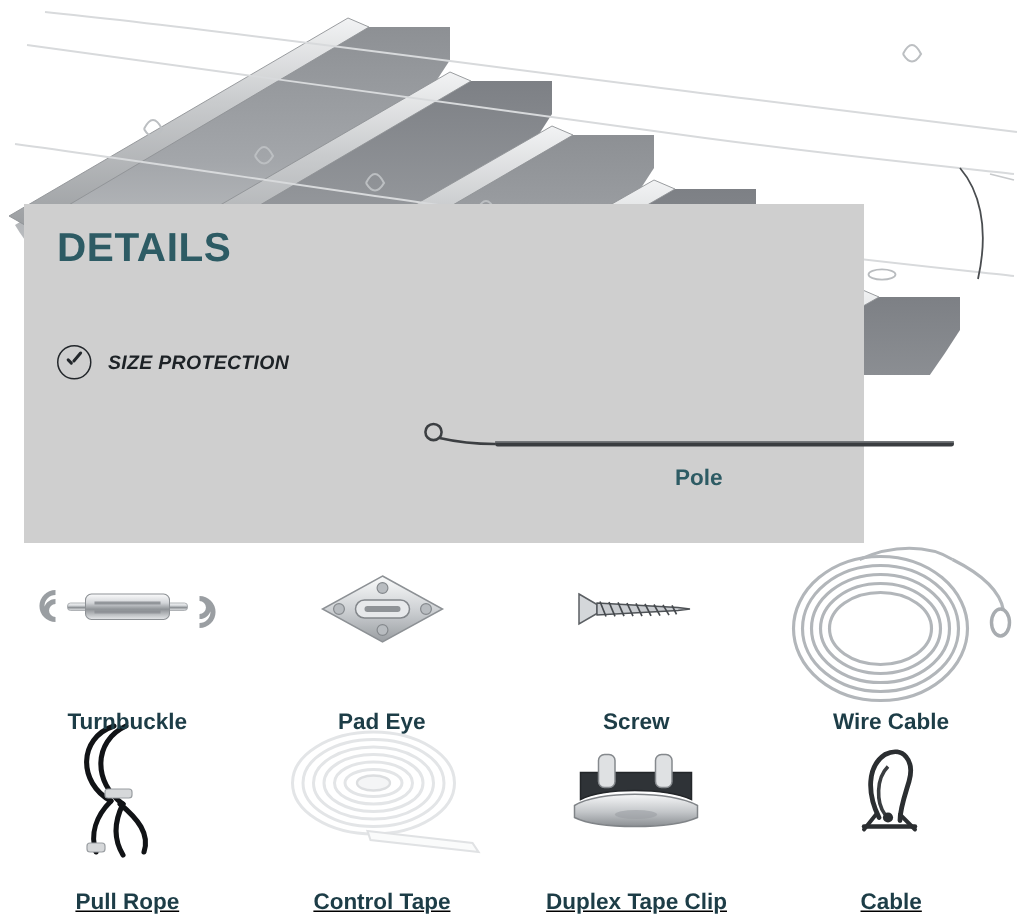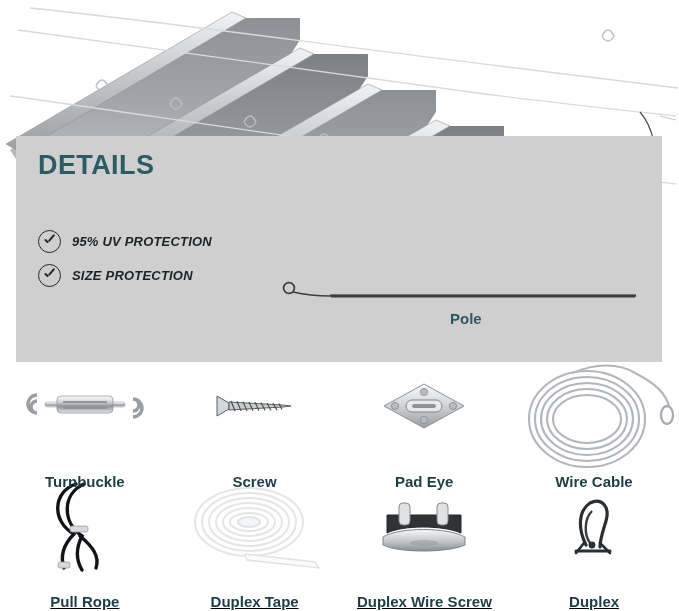--- a/index.html
+++ b/index.html
@@ -6,21 +6,21 @@
   body{width:679px;height:611px;position:relative;overflow:hidden;
        font-family:"Liberation Sans","DejaVu Sans",sans-serif;}
 
   .stage{position:absolute;inset:0;background:#ffffff;}
 
   
   .canopy{position:absolute;left:0;top:0;width:679px;height:250px;overflow:hidden;}
   .canopy svg{display:block;}
 
   
-  .details-panel{position:absolute;left:16px;top:136px;width:646px;height:226px;
+  .details-panel{position:absolute;left:16px;top:136px;width:560px;height:226px;
                  background:#cfcfcf;}
   .details-title{position:absolute;left:22px;top:14px;font-size:27px;font-weight:bold;
                  letter-spacing:.4px;color:#2d5b64;}
   .feature-list{position:absolute;left:22px;top:90px;width:300px;}
   .feature{display:flex;align-items:center;height:30px;margin-bottom:4px;}
   .chk{width:21px;height:21px;border:1.6px solid #23272b;border-radius:50%;
        flex:0 0 21px;position:relative;margin-right:11px;}
   .chk:before{content:"";position:absolute;left:5px;top:9px;width:5px;height:2px;
        background:#23272b;transform:rotate(45deg);border-radius:1px;}
   .chk:after{content:"";position:absolute;left:8px;top:6px;width:9px;height:2px;
@@ -125,24 +125,20 @@
     </svg>
   </div>
 
   <div class="details-panel">
 
     <div class="details-title">DETAILS</div>
 
     <div class="feature-list">
       <div class="feature">
         <span class="chk"></span>
-        <span class="feature-text">95% UV PROTECTION</span>
-      </div>
-      <div class="feature">
-        <span class="chk"></span>
         <span class="feature-text">SIZE PROTECTION</span>
       </div>
     </div>
 
     <div class="pole-wrap">
       <svg width="360" height="30" viewBox="0 0 360 30">
         <circle cx="9" cy="12" r="5.4" fill="none" stroke="#3c3f42" stroke-width="1.7"></circle>
         <path d="M13,16 C26,19 38,20 50,20" fill="none" stroke="#3c3f42" stroke-width="1.7"></path>
         <rect x="50" y="18" width="306" height="3.6" rx="1.8" fill="#3a3d40"></rect>
         <rect x="50" y="18" width="306" height="1.1" rx=".5" fill="#74777a"></rect>
@@ -173,61 +169,61 @@
             <rect x="42" y="13" width="56" height="17" rx="4" fill="url(#chr)" stroke="#8d9195" stroke-width=".7"></rect>
             <rect x="48" y="18" width="44" height="2" fill="#7e8286" opacity=".75"></rect>
             <rect x="48" y="24" width="44" height="2" fill="#7e8286" opacity=".55"></rect>
           </svg>
         </div>
         <div class="acc-label">Turnbuckle</div>
       </div>
 
       <div class="acc-cell">
         <div class="acc-art">
-          <svg width="100" height="36" viewBox="0 0 100 36">
-            <path d="M12,8 L24,15 L24,21 L12,28 Z" fill="#d4d7da" stroke="#5b5f63" stroke-width="1"></path>
-            <path d="M24,14 L78,17 L86,18 L78,19 L24,22 Z" fill="#c9ccd0" stroke="#4e5256" stroke-width=".9"></path>
-            <g stroke="#45494d" stroke-width="1.1">
-              <path d="M26,13 l4,10"></path>
-                <path d="M32,13.3 l4,9.6"></path>
-                <path d="M38,13.6 l4,9.2"></path>
-              <path d="M44,14 l4,8.8"></path>
-                <path d="M50,14.3 l4,8.4"></path>
-                <path d="M56,14.6 l4,8"></path>
-              <path d="M62,15 l4,7.4"></path>
-                <path d="M68,15.3 l4,6.8"></path>
-                <path d="M74,15.6 l3,6"></path>
-            </g>
-          </svg>
-        </div>
-        <div class="acc-label">Screw</div>
-      </div>
-
-      <div class="acc-cell">
-        <div class="acc-art">
           <svg width="96" height="56" viewBox="0 0 96 56">
             <defs>
                 <linearGradient id="chr2" x1="0" y1="0" x2="0" y2="1">
               <stop offset="0%" stop-color="#fafbfb"></stop>
                   <stop offset="50%" stop-color="#cfd2d5"></stop>
               <stop offset="100%" stop-color="#9a9ea2"></stop>
             </linearGradient>
               </defs>
             <path d="M48,6 L88,28 L48,50 L8,28 Z" fill="url(#chr2)" stroke="#8d9195" stroke-width="1"></path>
             <circle cx="48" cy="14" r="3.6" fill="#b8bcc0" stroke="#85898d" stroke-width=".8"></circle>
             <circle cx="48" cy="42" r="3.6" fill="#b8bcc0" stroke="#85898d" stroke-width=".8"></circle>
             <circle cx="19" cy="28" r="3.6" fill="#b8bcc0" stroke="#85898d" stroke-width=".8"></circle>
             <circle cx="77" cy="28" r="3.6" fill="#b8bcc0" stroke="#85898d" stroke-width=".8"></circle>
             <rect x="30" y="22" width="36" height="12" rx="6" fill="#e7e9eb" stroke="#83878b" stroke-width="1"></rect>
             <rect x="36" y="26" width="24" height="4" rx="2" fill="#8f9397"></rect>
           </svg>
         </div>
         <div class="acc-label">Pad Eye</div>
       </div>
 
+      <div class="acc-cell">
+        <div class="acc-art">
+          <svg width="100" height="36" viewBox="0 0 100 36">
+            <path d="M12,8 L24,15 L24,21 L12,28 Z" fill="#d4d7da" stroke="#5b5f63" stroke-width="1"></path>
+            <path d="M24,14 L78,17 L86,18 L78,19 L24,22 Z" fill="#c9ccd0" stroke="#4e5256" stroke-width=".9"></path>
+            <g stroke="#45494d" stroke-width="1.1">
+              <path d="M26,13 l4,10"></path>
+                <path d="M32,13.3 l4,9.6"></path>
+                <path d="M38,13.6 l4,9.2"></path>
+              <path d="M44,14 l4,8.8"></path>
+                <path d="M50,14.3 l4,8.4"></path>
+                <path d="M56,14.6 l4,8"></path>
+              <path d="M62,15 l4,7.4"></path>
+                <path d="M68,15.3 l4,6.8"></path>
+                <path d="M74,15.6 l3,6"></path>
+            </g>
+          </svg>
+        </div>
+        <div class="acc-label">Screw</div>
+      </div>
+
       <div class="acc-cell cable">
         <div class="acc-art">
           <svg width="170" height="118" viewBox="0 0 170 118" style="margin-top:28px">
             <g fill="none" stroke="#b2b6ba" stroke-width="2.1">
               <ellipse cx="78" cy="58" rx="58" ry="48"></ellipse>
               <ellipse cx="78" cy="58" rx="52" ry="42"></ellipse>
               <ellipse cx="78" cy="58" rx="46" ry="36"></ellipse>
               <ellipse cx="78" cy="58" rx="40" ry="30"></ellipse>
               <ellipse cx="78" cy="58" rx="34" ry="24"></ellipse>
             </g>
@@ -267,51 +263,51 @@
               <ellipse cx="64" cy="42" rx="47" ry="29"></ellipse>
               <ellipse cx="64" cy="42" rx="40" ry="24"></ellipse>
               <ellipse cx="64" cy="42" rx="33" ry="19"></ellipse>
               <ellipse cx="64" cy="42" rx="26" ry="14"></ellipse>
               <ellipse cx="64" cy="42" rx="19" ry="9"></ellipse>
             </g>
             <ellipse cx="64" cy="42" rx="11" ry="5" fill="#f4f5f6" stroke="#dcdee0" stroke-width="1.6"></ellipse>
             <path d="M60,74 L130,82 L134,88 L62,80 Z" fill="#fafbfb" stroke="#e0e2e4" stroke-width="1.4"></path>
           </svg>
         </div>
-        <div class="acc-label">Duplex Tape</div>
+        <div class="acc-label">Control Tape</div>
       </div>
 
       <div class="acc-cell">
         <div class="acc-art">
           <svg width="110" height="58" viewBox="0 0 110 58">
             <defs>
                 <linearGradient id="chr3" x1="0" y1="0" x2="0" y2="1">
               <stop offset="0%" stop-color="#f6f7f8"></stop>
                   <stop offset="55%" stop-color="#c3c6c9"></stop>
               <stop offset="100%" stop-color="#8b8f93"></stop>
             </linearGradient>
               </defs>
             <path d="M14,40 C30,30 78,30 96,40 L96,48 C78,56 30,56 14,48 Z" fill="url(#chr3)" stroke="#808488" stroke-width="1"></path>
             <path d="M18,18 L92,18 L92,36 C74,28 34,28 18,36 Z" fill="#2f3337" stroke="#232629" stroke-width="1"></path>
             <rect x="30" y="6" width="11" height="22" rx="4" fill="#dfe1e3" stroke="#85898d" stroke-width="1"></rect>
             <rect x="68" y="6" width="11" height="22" rx="4" fill="#dfe1e3" stroke="#85898d" stroke-width="1"></rect>
             <ellipse cx="55" cy="46" rx="14" ry="3" fill="#9b9fa3" opacity=".6"></ellipse>
           </svg>
         </div>
-        <div class="acc-label">Duplex Wire Screw</div>
+        <div class="acc-label">Duplex Tape Clip</div>
       </div>
 
       <div class="acc-cell">
         <div class="acc-art">
           <svg width="80" height="62" viewBox="0 0 80 62">
             <path d="M32,50 C24,34 24,16 36,8 C48,2 56,12 52,26 C49,36 46,44 46,52" fill="none" stroke="#2b2e31" stroke-width="3.2" stroke-linecap="round"></path>
             <path d="M36,48 C30,40 30,24 38,16" fill="none" stroke="#3a3d40" stroke-width="2.4"></path>
             <path d="M22,56 L56,56" stroke="#2b2e31" stroke-width="3" stroke-linecap="round"></path>
             <path d="M30,48 L22,58" stroke="#2b2e31" stroke-width="2.6" stroke-linecap="round"></path>
             <path d="M46,48 L56,58" stroke="#2b2e31" stroke-width="2.6" stroke-linecap="round"></path>
             <circle cx="38" cy="50" r="3.4" fill="#2b2e31"></circle>
           </svg>
         </div>
-        <div class="acc-label">Duplex</div>
+        <div class="acc-label">Cable</div>
       </div>
     </div>
   </div>
 </div>
 
 </body></html>

